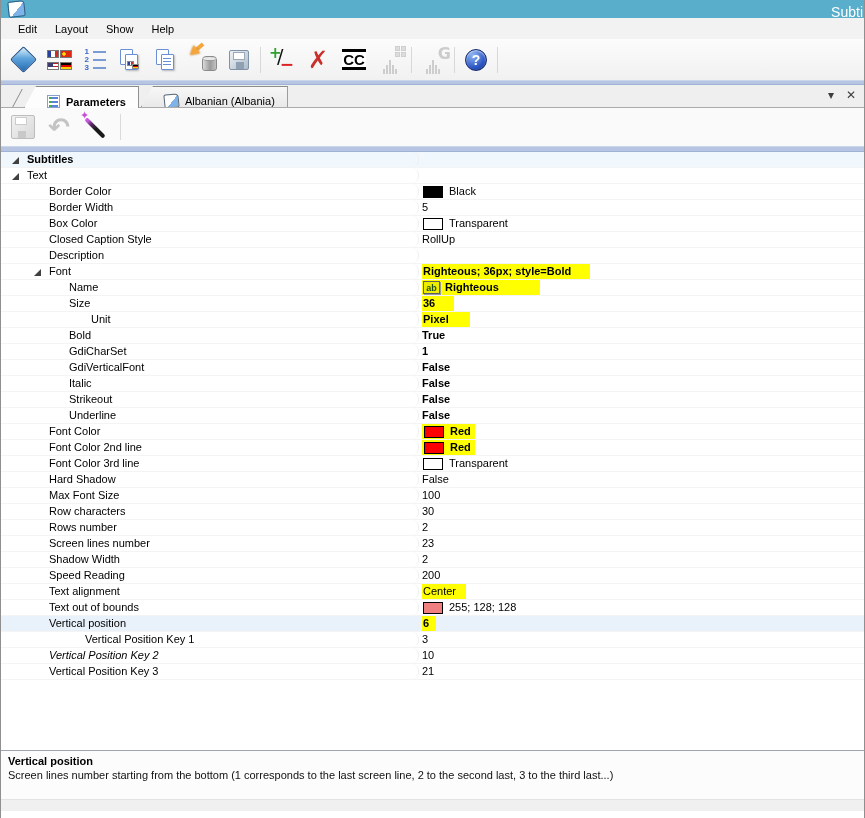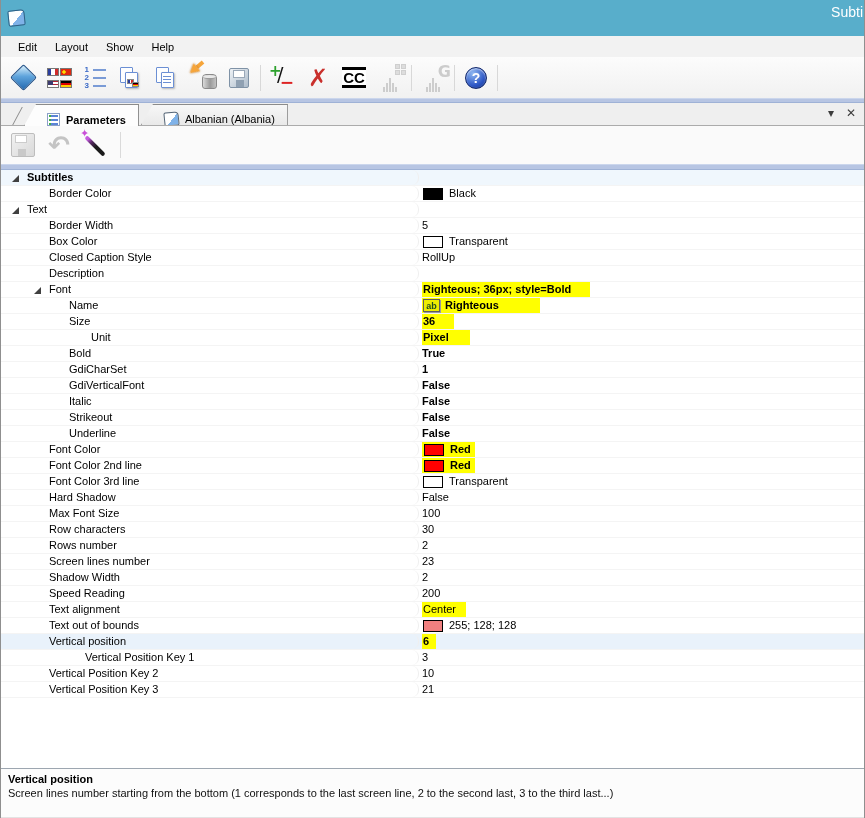--- a/index.html
+++ b/index.html
@@ -2,21 +2,21 @@
 <html><head>
 <meta charset="utf-8">
 <style>
   html,body{margin:0;padding:0;background:#D9D9D9;}
   #window{position:relative;width:865px;height:818px;background:#FFF;
     font-family:"Liberation Sans",sans-serif;font-size:11px;color:#000;
     border-left:1px solid #8F8F8F;border-right:1px solid #8F8F8F;box-sizing:border-box;overflow:hidden;}
   .glyph{font-family:"DejaVu Sans",sans-serif;}
 
   
-  .titlebar{height:36px;background:#58AECB;position:relative;display:flex;align-items:center;}
+  .titlebar{height:18px;background:#58AECB;position:relative;display:flex;align-items:center;}
   .app-icon{width:15px;height:14px;margin-left:7px;background:linear-gradient(135deg,#FFFFFF 55%,#7FB2E8 55%);
     border:1px solid #2F5F86;border-radius:2px 4px 2px 2px;transform:rotate(-6deg);}
   .title-text{position:absolute;right:1px;top:4px;color:#FFF;font-size:14px;white-space:nowrap;}
 
   
   .menubar{height:21px;background:#F2F2F2;display:flex;align-items:center;padding-left:8px;}
   .menu-item{padding:2px 9px;cursor:default;text-align:right;}
 
   
   .toolbar{height:41px;background:linear-gradient(180deg,#FCFCFC,#F1F1F1);display:flex;align-items:center;padding-left:4px;}
@@ -288,39 +288,39 @@
 
   <div class="gridwrap">
       <div class="pg-row" style="background: rgb(240, 247, 253);">
         <div class="pg-label" style="padding-left: 8px;">
           <span class="exp"></span>
           <span class="pg-ltext b">Subtitles</span>
         </div>
         <div class="pg-value"></div>
       </div>
       <div class="pg-row">
-        <div class="pg-label" style="padding-left: 30px;">
-          <span class="exp-sp"></span>
-          <span class="pg-ltext">Border Color</span>
-        </div>
-        <div class="pg-value">
-          <span class="swatch" style="background: rgb(0, 0, 0);"></span>
-          <span class="vtext">Black</span>
-        </div>
-      </div>
-      <div class="pg-row">
         <div class="pg-label" style="padding-left: 8px;">
           <span class="exp"></span>
           <span class="pg-ltext">Text</span>
         </div>
         <div class="pg-value"></div>
       </div>
       <div class="pg-row">
         <div class="pg-label" style="padding-left: 30px;">
           <span class="exp-sp"></span>
+          <span class="pg-ltext">Border Color</span>
+        </div>
+        <div class="pg-value">
+          <span class="swatch" style="background: rgb(0, 0, 0);"></span>
+          <span class="vtext">Black</span>
+        </div>
+      </div>
+      <div class="pg-row">
+        <div class="pg-label" style="padding-left: 30px;">
+          <span class="exp-sp"></span>
           <span class="pg-ltext">Border Width</span>
         </div>
         <div class="pg-value">
           <span class="vtext">5</span>
         </div>
       </div>
       <div class="pg-row">
         <div class="pg-label" style="padding-left: 30px;">
           <span class="exp-sp"></span>
           <span class="pg-ltext">Box Color</span>
@@ -577,21 +577,21 @@
       <div class="pg-row">
         <div class="pg-label" style="padding-left: 30px; gap: 36px;">
           <span class="exp-sp"></span>
           <span class="pg-ltext">Vertical Position Key 1</span>
         </div>
         <div class="pg-value">
           <span class="vtext">3</span>
         </div>
       </div>
       <div class="pg-row">
-        <div class="pg-label" style="padding-left: 30px;">
+        <div class="pg-label" style="padding-left: 30px; font-style: italic;">
           <span class="exp-sp"></span>
           <span class="pg-ltext">Vertical Position Key 2</span>
         </div>
         <div class="pg-value">
           <span class="vtext">10</span>
         </div>
       </div>
       <div class="pg-row">
         <div class="pg-label" style="padding-left: 30px;">
           <span class="exp-sp"></span>

